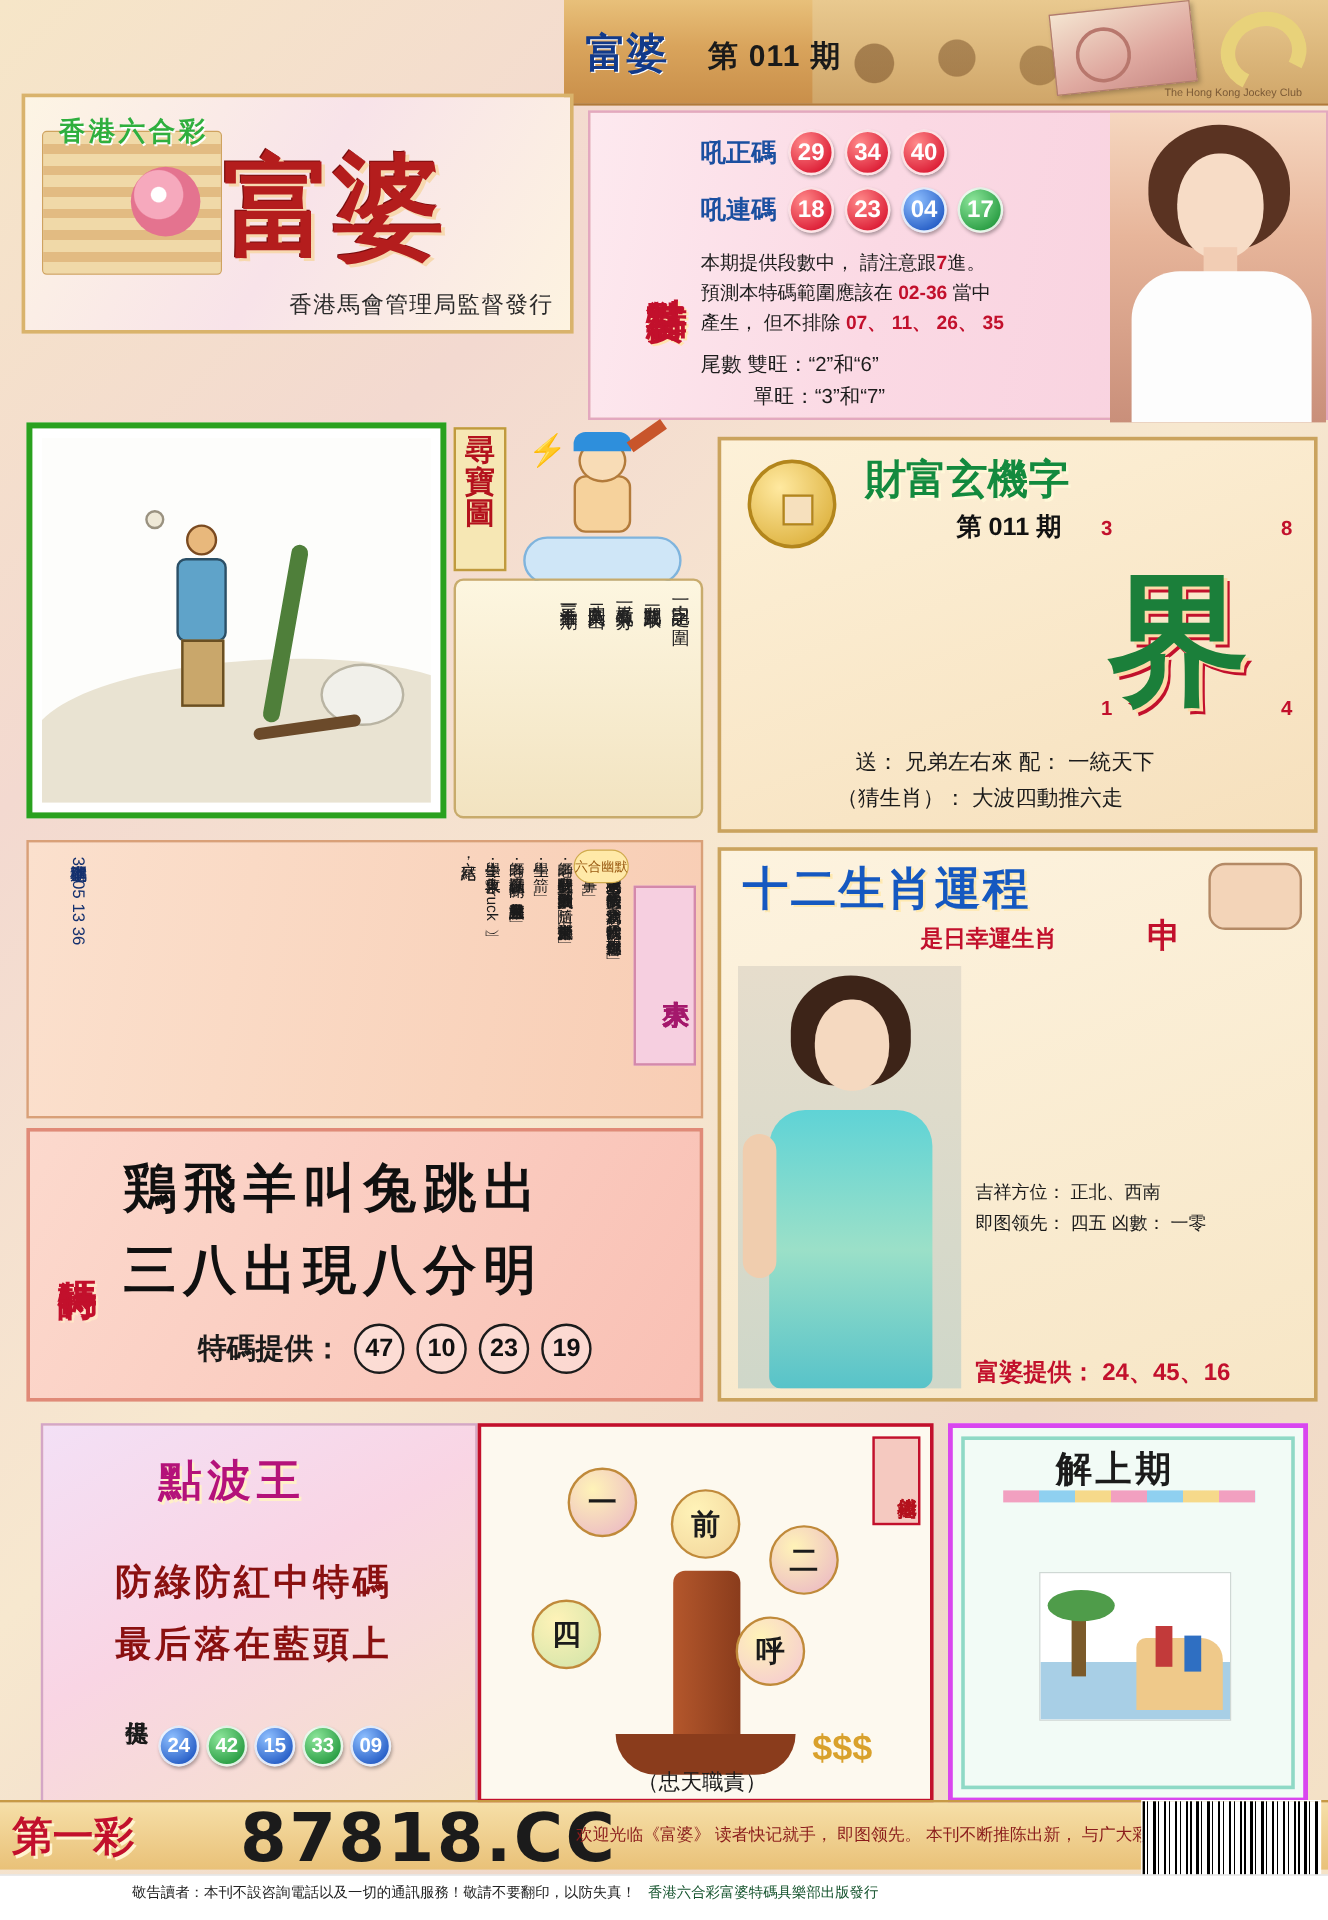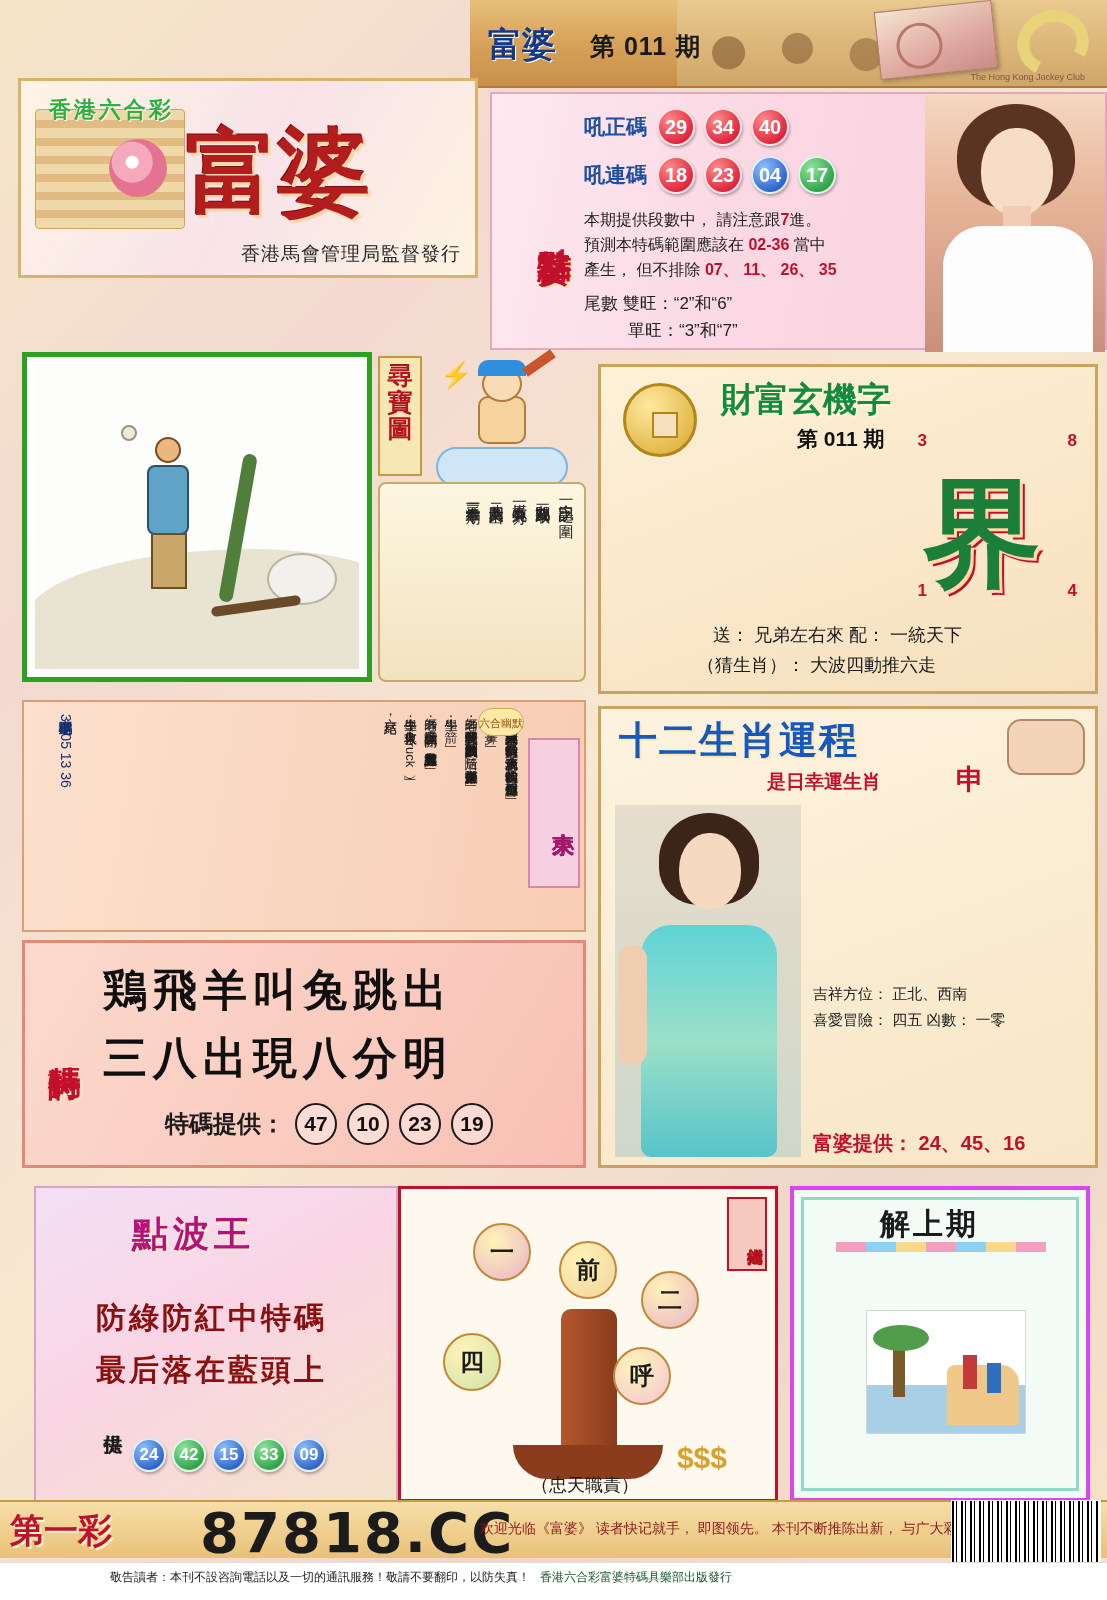--- a/index.html
+++ b/index.html
@@ -545,21 +545,21 @@
   <div id="lucky-line">是日幸運生肖</div>
   <div id="lucky-zodiac">申</div>
   <div id="zodiac-girl">
     <div class="hair"></div>
     <div class="face"></div>
     <div class="dress"></div>
     <div class="arm"></div>
   </div>
   <div id="zodiac-meta">
     <div>吉祥方位： 正北、西南</div>
-    <div>喜愛冒險： 四五    凶數： 一零</div>
+    <div>即图领先： 四五    凶數： 一零</div>
   </div>
   <div id="zodiac-supply">富婆提供： 24、45、16</div>
 </div>
 
 <div class="abs" id="dianbo-box">
   <div id="dianbo-title">點波王</div>
   <div class="dianbo-line" id="db-l1">防綠防紅中特碼</div>
   <div class="dianbo-line" id="db-l2">最后落在藍頭上</div>
   <div id="dianbo-supply-label">提供</div>
   <div id="dianbo-balls">

